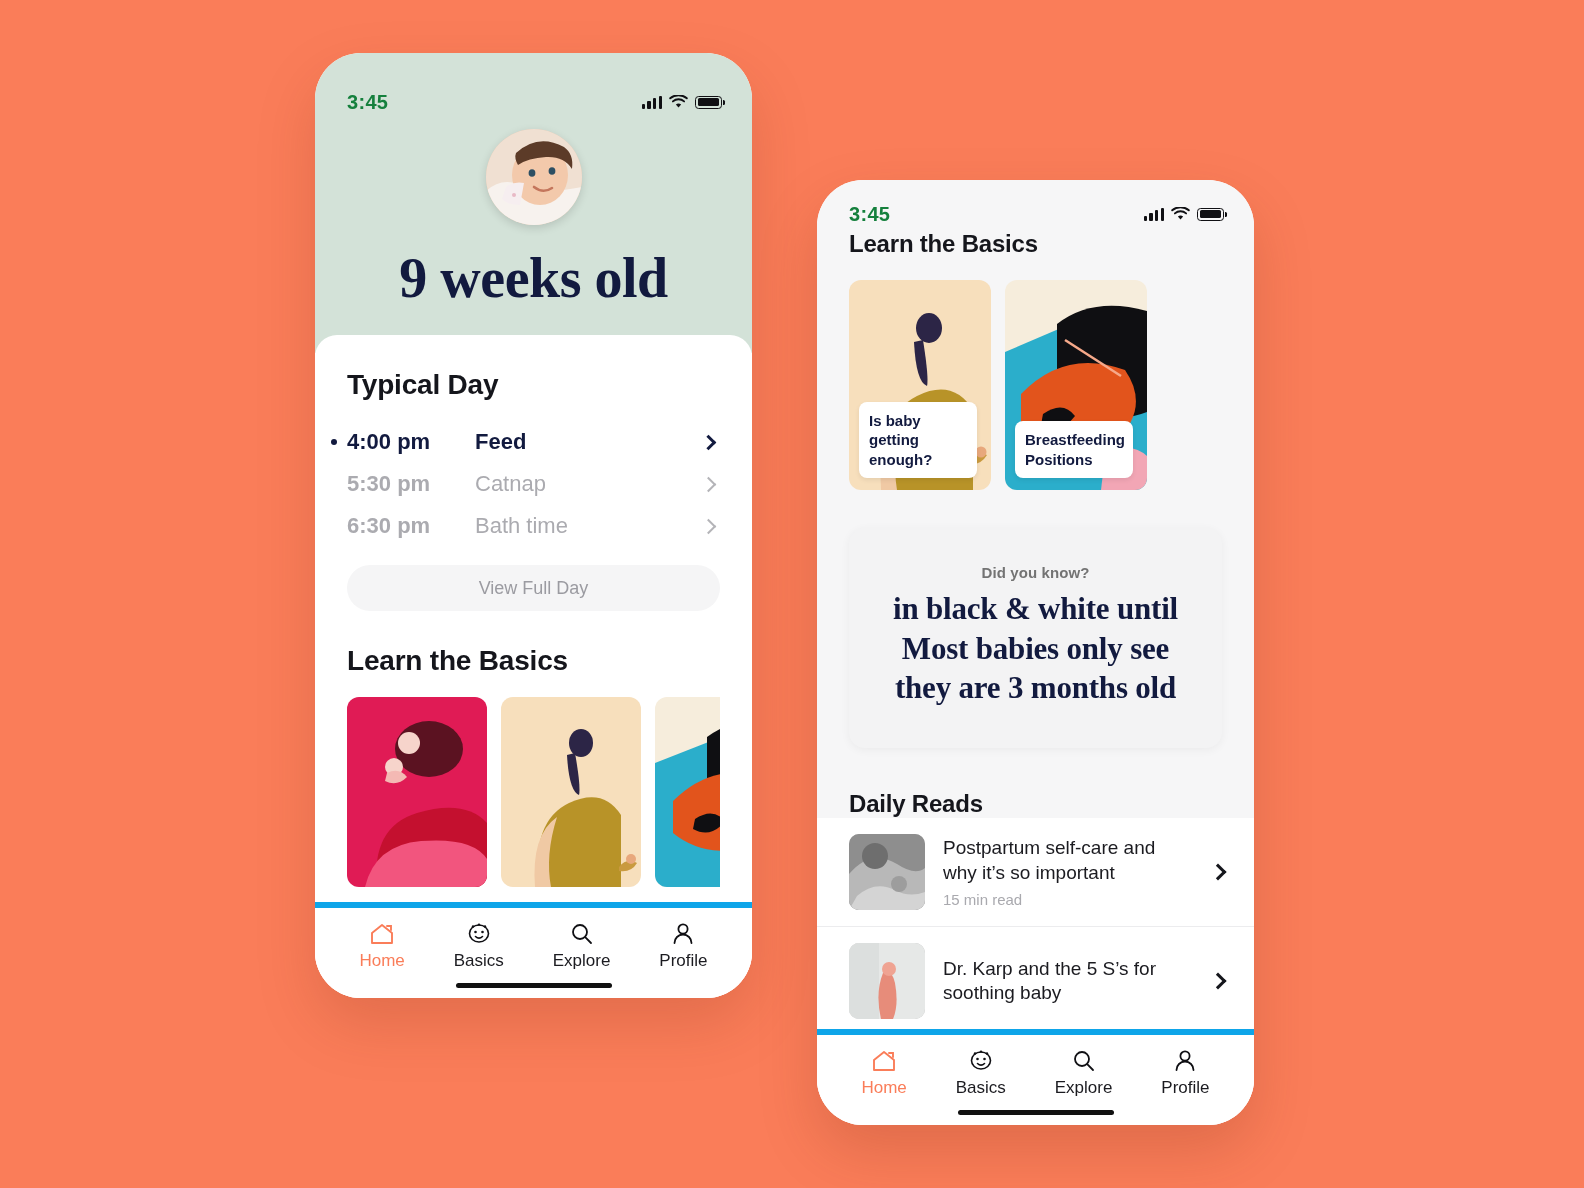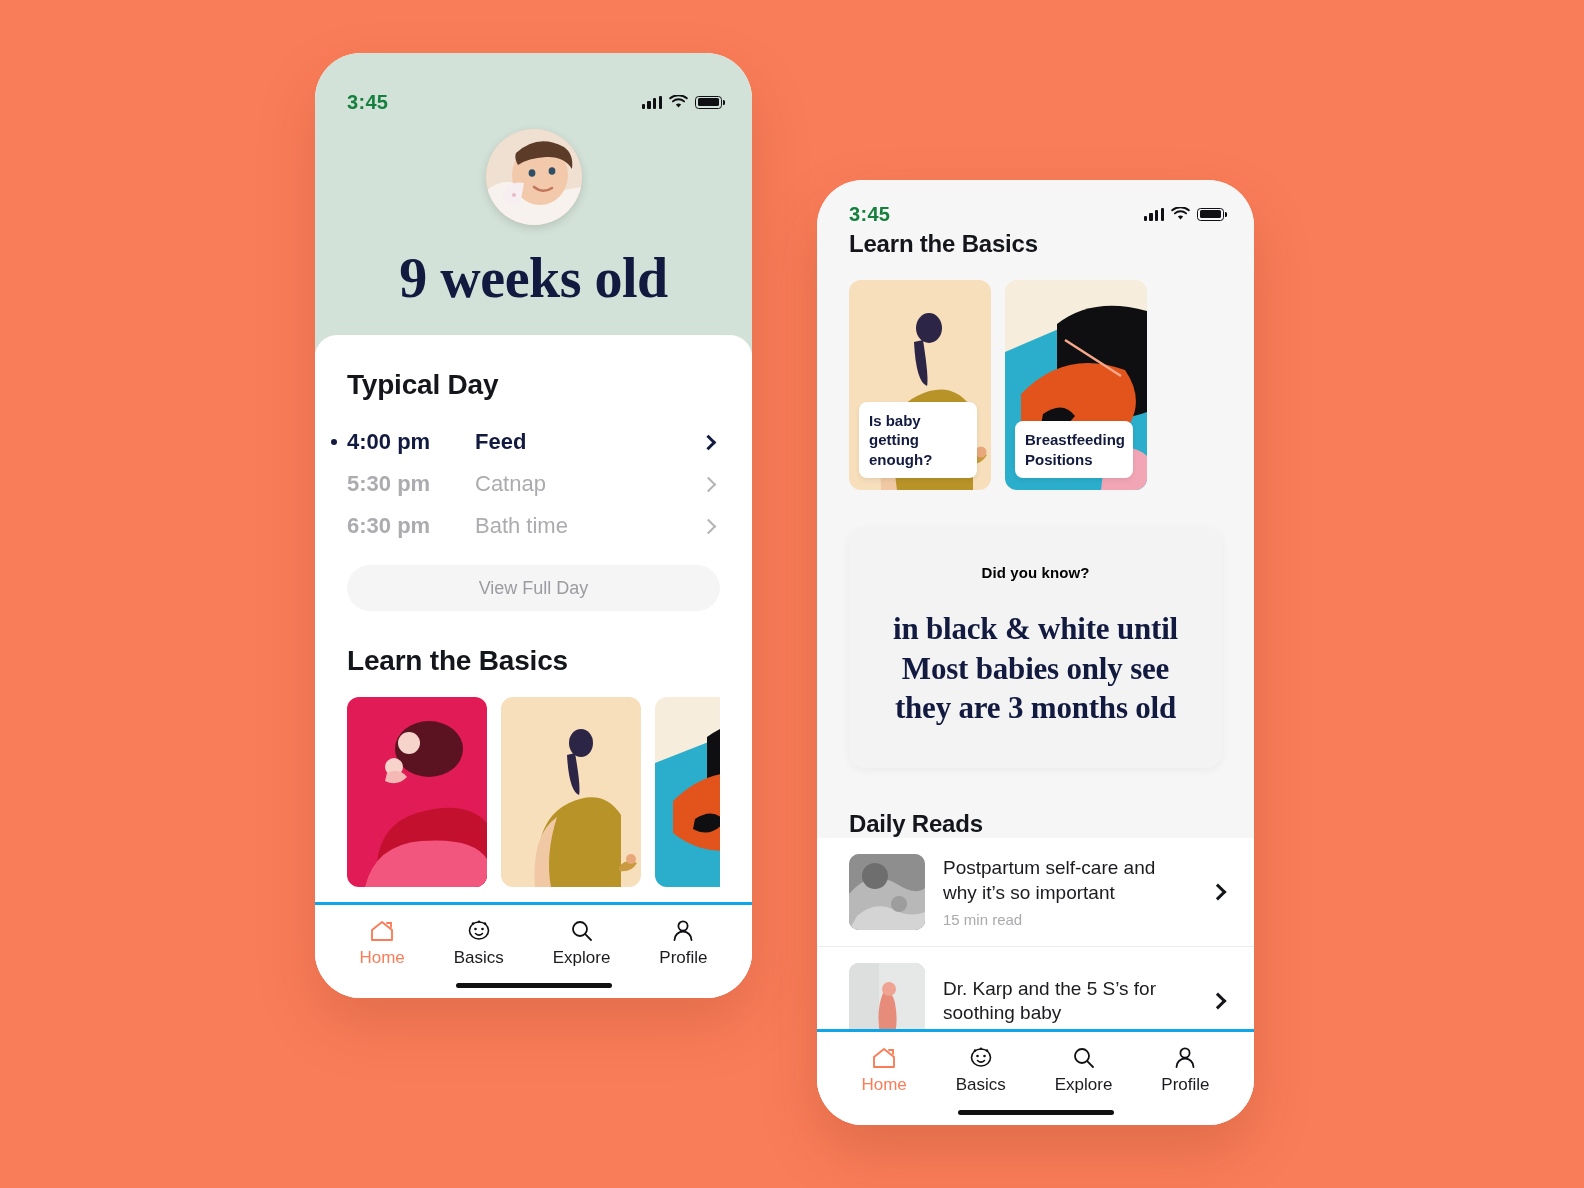--- a/index.html
+++ b/index.html
@@ -195,21 +195,21 @@
     font-weight: bold;
     color: #121A3F;
     box-shadow: 0 2px 5px rgba(0,0,0,.08);
   }
 
   
   .tabbar {
     position: absolute;
     left: 0; right: 0; bottom: 0;
     background: #ffffff;
-    border-top: 3px solid #0ea5e9;
+    border-top: 6px solid #0ea5e9;
     padding: 14px 20px 0;
     height: 96px;
   }
   .tabs { display: flex; justify-content: space-around; }
   .tab {
     display: flex;
     flex-direction: column;
     align-items: center;
     gap: 5px;
     cursor: pointer;
@@ -252,22 +252,22 @@
     margin: 38px 32px 0;
     background: #F3F3F4;
     border-radius: 16px;
     padding: 36px 26px 40px;
     text-align: center;
     box-shadow: 0 2px 10px rgba(0,0,0,.05);
   }
   .fact-kicker {
     font-size: 15px;
     font-weight: bold;
-    color: #000000;
-    margin-bottom: 28px;
+    color: #737373;
+    margin-bottom: 8px;
     letter-spacing: .1px;
   }
   .fact-text {
     font-size: 31px;
     line-height: 1.28;
     font-weight: bold;
     color: #121A3F;
     letter-spacing: -.2px;
   }
   .fact-text span { display: block; }

